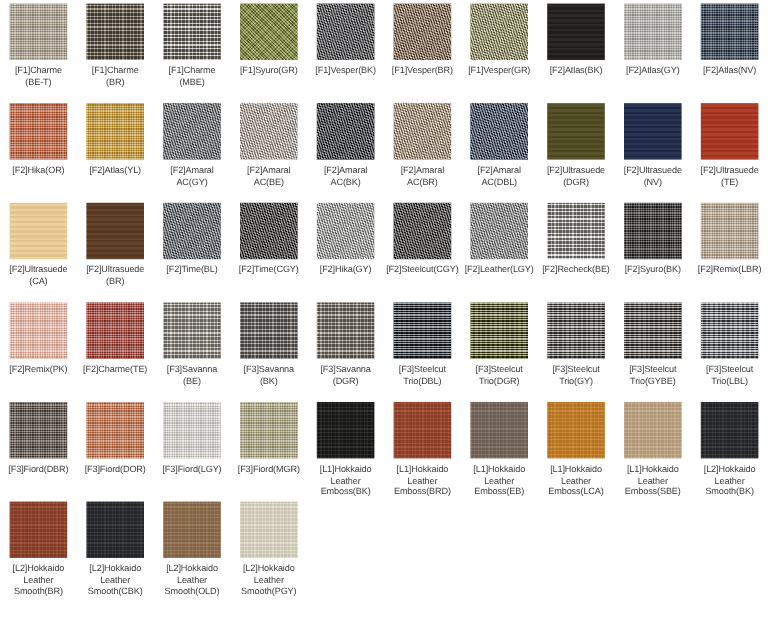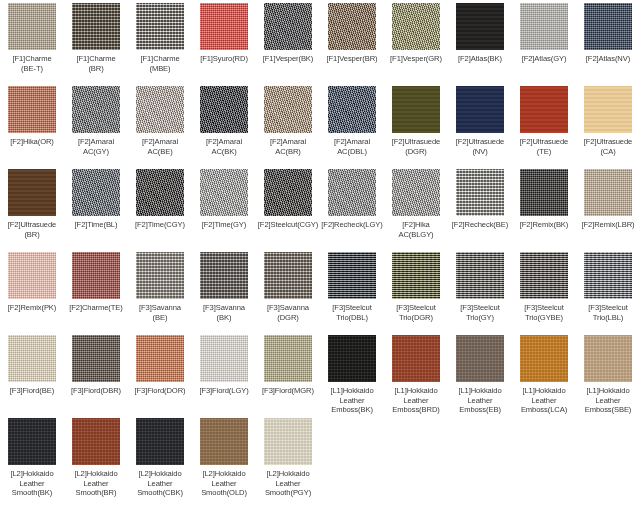--- a/index.html
+++ b/index.html
@@ -112,24 +112,24 @@
 (BR)</div>
     </div>
     <div class="cell">
       <div class="chip tex-check" style="background: rgb(181, 173, 161);">
         <div class="grain"></div>
       </div>
       <div class="caption">[F1]Charme
 (MBE)</div>
     </div>
     <div class="cell">
-      <div class="chip tex-linen" style="background: rgb(217, 52, 43);">
-        <div class="grain"></div>
-      </div>
-      <div class="caption">[F1]Syuro(RD)</div>
+      <div class="chip tex-speck" style="background: rgb(125, 138, 42);">
+        <div class="grain"></div>
+      </div>
+      <div class="caption">[F1]Syuro(GR)</div>
     </div>
     <div class="cell">
       <div class="chip tex-melange" style="background: rgb(60, 60, 62);">
         <div class="grain"></div>
       </div>
       <div class="caption">[F1]Vesper(BK)</div>
     </div>
     <div class="cell">
       <div class="chip tex-melange" style="background: rgb(140, 106, 70);">
         <div class="grain"></div>
@@ -158,20 +158,26 @@
       <div class="chip tex-linen" style="background: rgb(29, 43, 63);">
         <div class="grain"></div>
       </div>
       <div class="caption">[F2]Atlas(NV)</div>
     </div>
     <div class="cell">
       <div class="chip tex-linen" style="background: rgb(192, 85, 44);">
         <div class="grain"></div>
       </div>
       <div class="caption">[F2]Hika(OR)</div>
+    </div>
+    <div class="cell">
+      <div class="chip tex-linen" style="background: rgb(200, 148, 31);">
+        <div class="grain"></div>
+      </div>
+      <div class="caption">[F2]Atlas(YL)</div>
     </div>
     <div class="cell">
       <div class="chip tex-melange" style="background: rgb(110, 112, 115);">
         <div class="grain"></div>
       </div>
       <div class="caption">[F2]Amaral
 AC(GY)</div>
     </div>
     <div class="cell">
       <div class="chip tex-melange" style="background: rgb(215, 200, 189);">
@@ -245,52 +251,45 @@
     <div class="cell">
       <div class="chip tex-melange" style="background: rgb(35, 32, 30);">
         <div class="grain"></div>
       </div>
       <div class="caption">[F2]Time(CGY)</div>
     </div>
     <div class="cell">
       <div class="chip tex-melange" style="background: rgb(188, 188, 184);">
         <div class="grain"></div>
       </div>
-      <div class="caption">[F2]Time(GY)</div>
+      <div class="caption">[F2]Hika(GY)</div>
     </div>
     <div class="cell">
       <div class="chip tex-melange" style="background: rgb(42, 37, 34);">
         <div class="grain"></div>
       </div>
       <div class="caption">[F2]Steelcut(CGY)</div>
     </div>
     <div class="cell">
       <div class="chip tex-melange" style="background: rgb(155, 155, 155);">
         <div class="grain"></div>
       </div>
-      <div class="caption">[F2]Recheck(LGY)</div>
-    </div>
-    <div class="cell">
-      <div class="chip tex-melange" style="background: rgb(176, 174, 170);">
-        <div class="grain"></div>
-      </div>
-      <div class="caption">[F2]Hika
-AC(BLGY)</div>
+      <div class="caption">[F2]Leather(LGY)</div>
     </div>
     <div class="cell">
       <div class="chip tex-check" style="background: rgb(229, 224, 216);">
         <div class="grain"></div>
       </div>
       <div class="caption">[F2]Recheck(BE)</div>
     </div>
     <div class="cell">
       <div class="chip tex-linen" style="background: rgb(29, 26, 24);">
         <div class="grain"></div>
       </div>
-      <div class="caption">[F2]Remix(BK)</div>
+      <div class="caption">[F2]Syuro(BK)</div>
     </div>
     <div class="cell">
       <div class="chip tex-linen" style="background: rgb(182, 162, 135);">
         <div class="grain"></div>
       </div>
       <div class="caption">[F2]Remix(LBR)</div>
     </div>
     <div class="cell">
       <div class="chip tex-linen" style="background: rgb(242, 185, 165);">
         <div class="grain"></div>
@@ -351,26 +350,20 @@
       </div>
       <div class="caption">[F3]Steelcut
 Trio(GYBE)</div>
     </div>
     <div class="cell">
       <div class="chip tex-dot" style="background: rgb(143, 149, 156);">
         <div class="grain"></div>
       </div>
       <div class="caption">[F3]Steelcut
 Trio(LBL)</div>
-    </div>
-    <div class="cell">
-      <div class="chip tex-linen" style="background: rgb(222, 208, 184);">
-        <div class="grain"></div>
-      </div>
-      <div class="caption">[F3]Fiord(BE)</div>
     </div>
     <div class="cell">
       <div class="chip tex-linen" style="background: rgb(74, 60, 52);">
         <div class="grain"></div>
       </div>
       <div class="caption">[F3]Fiord(DBR)</div>
     </div>
     <div class="cell">
       <div class="chip tex-linen" style="background: rgb(196, 102, 58);">
         <div class="grain"></div>

